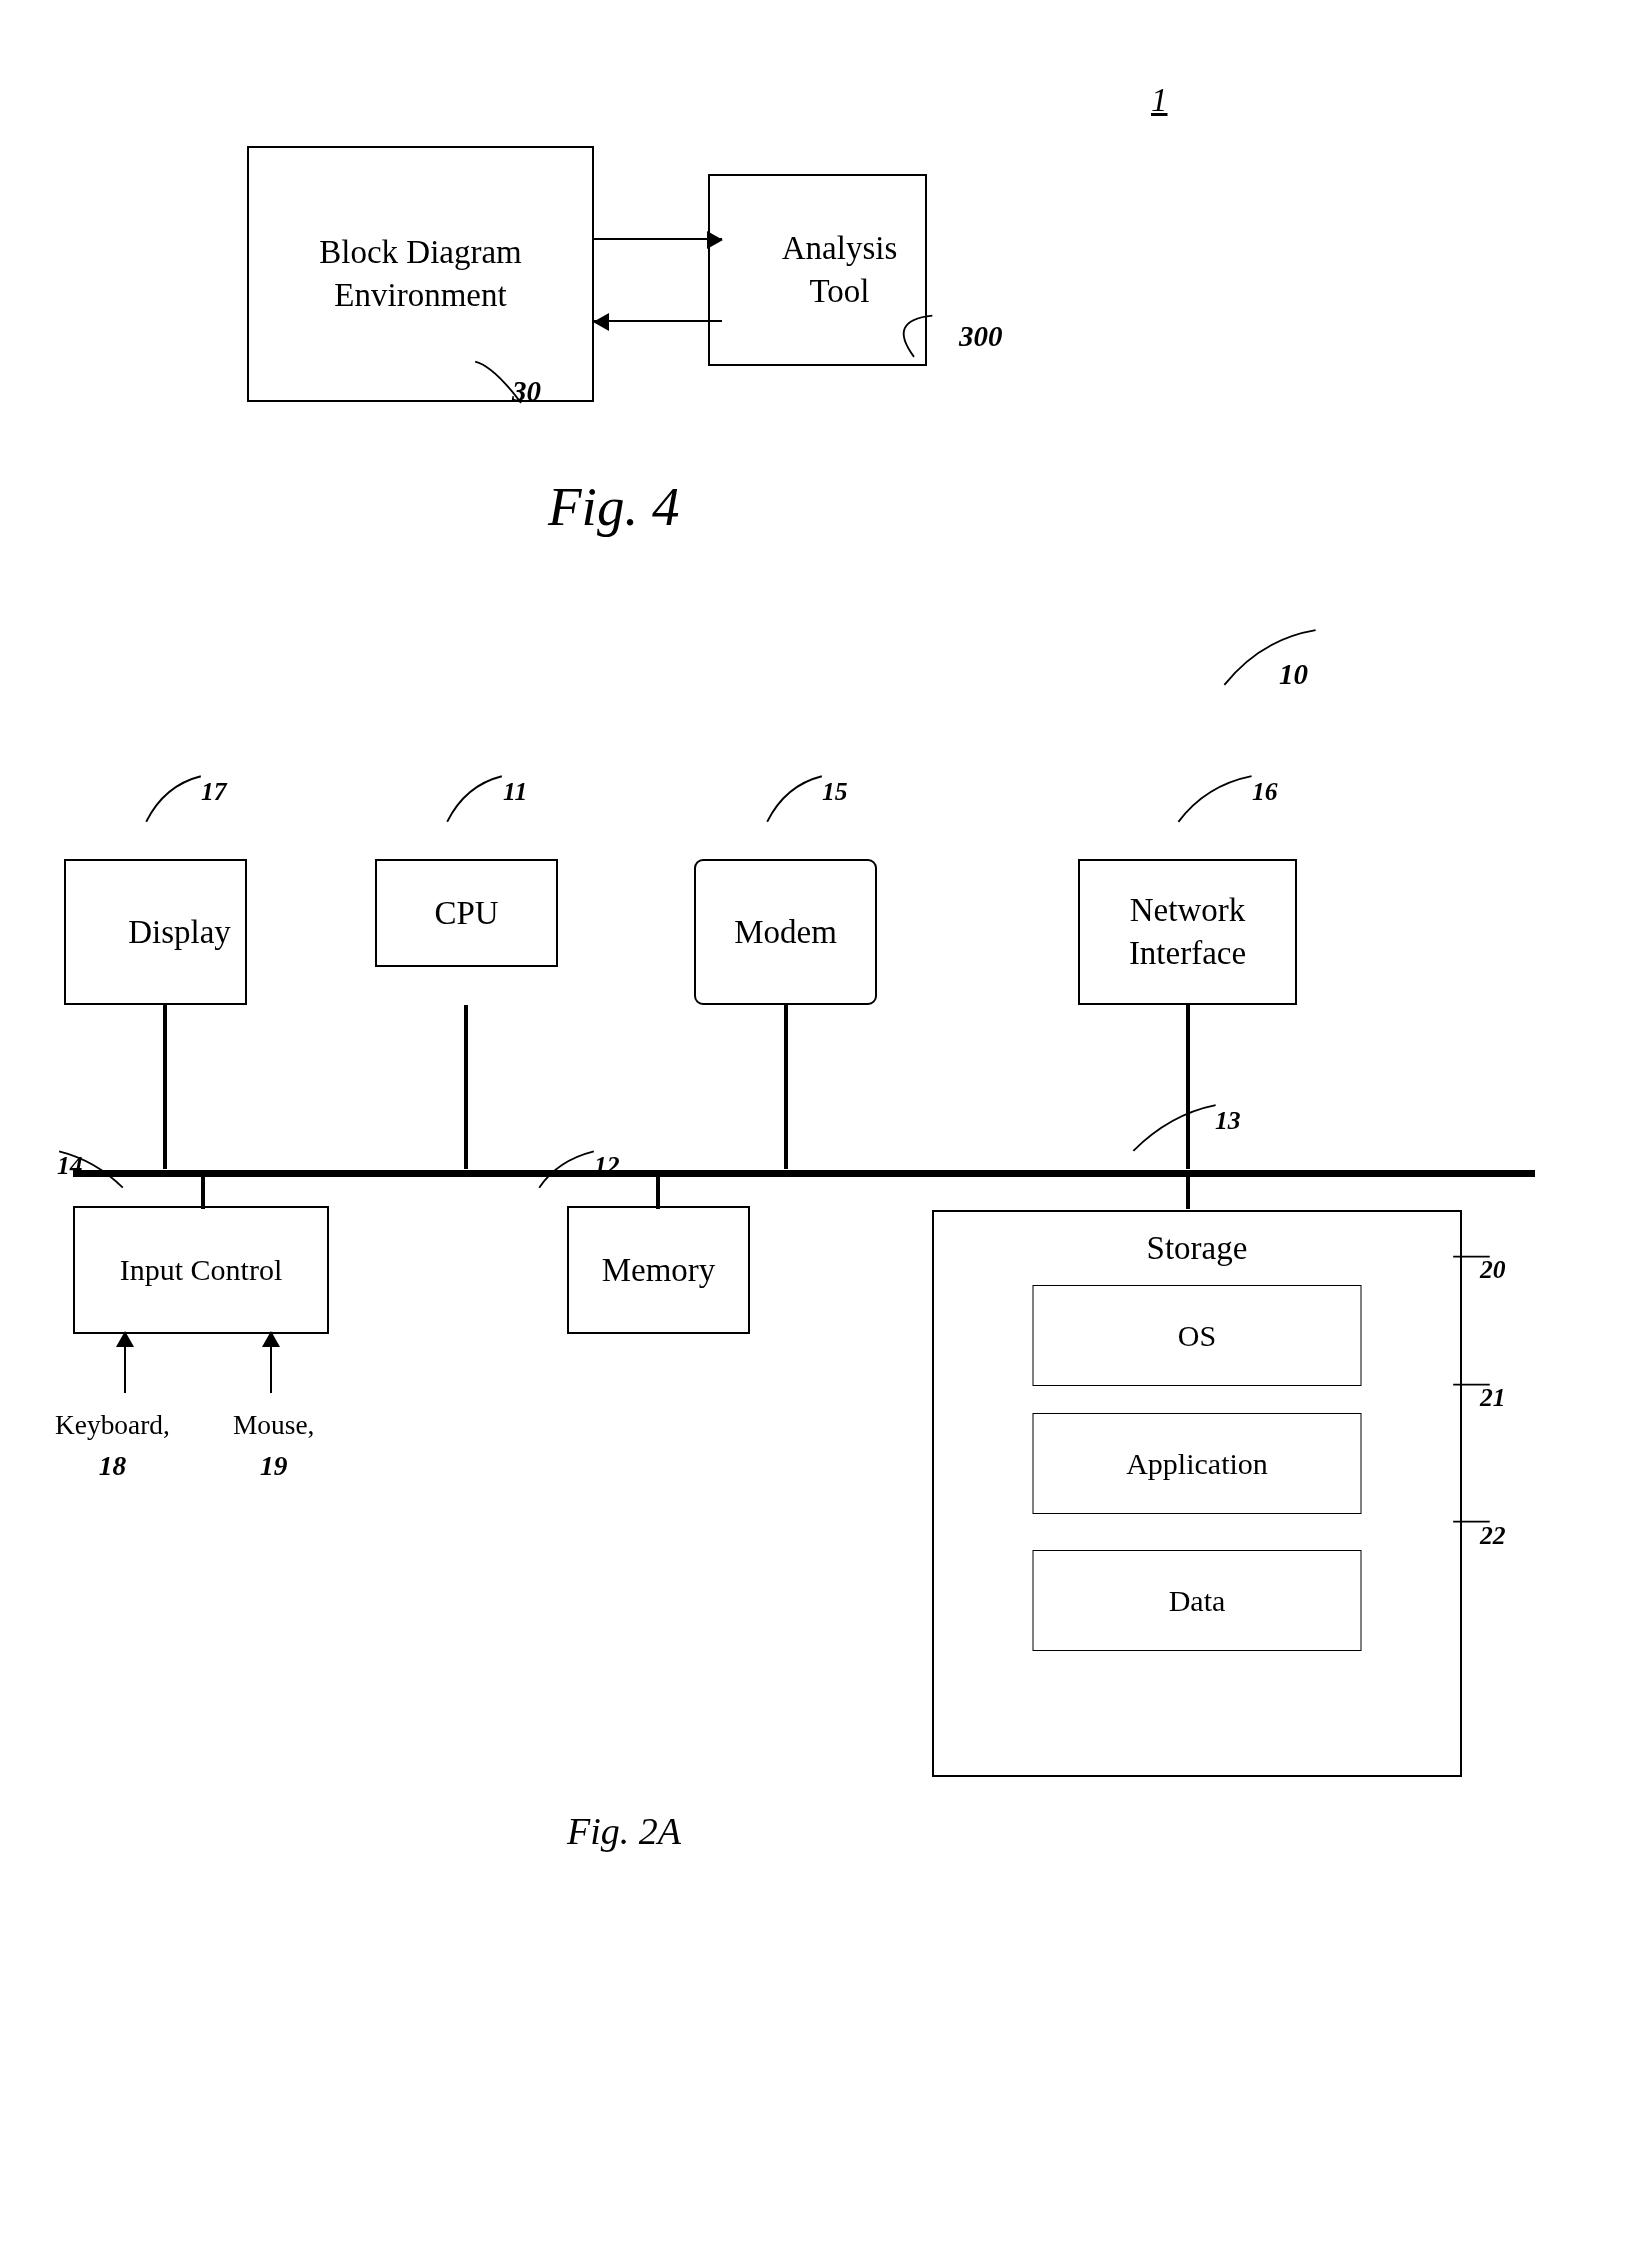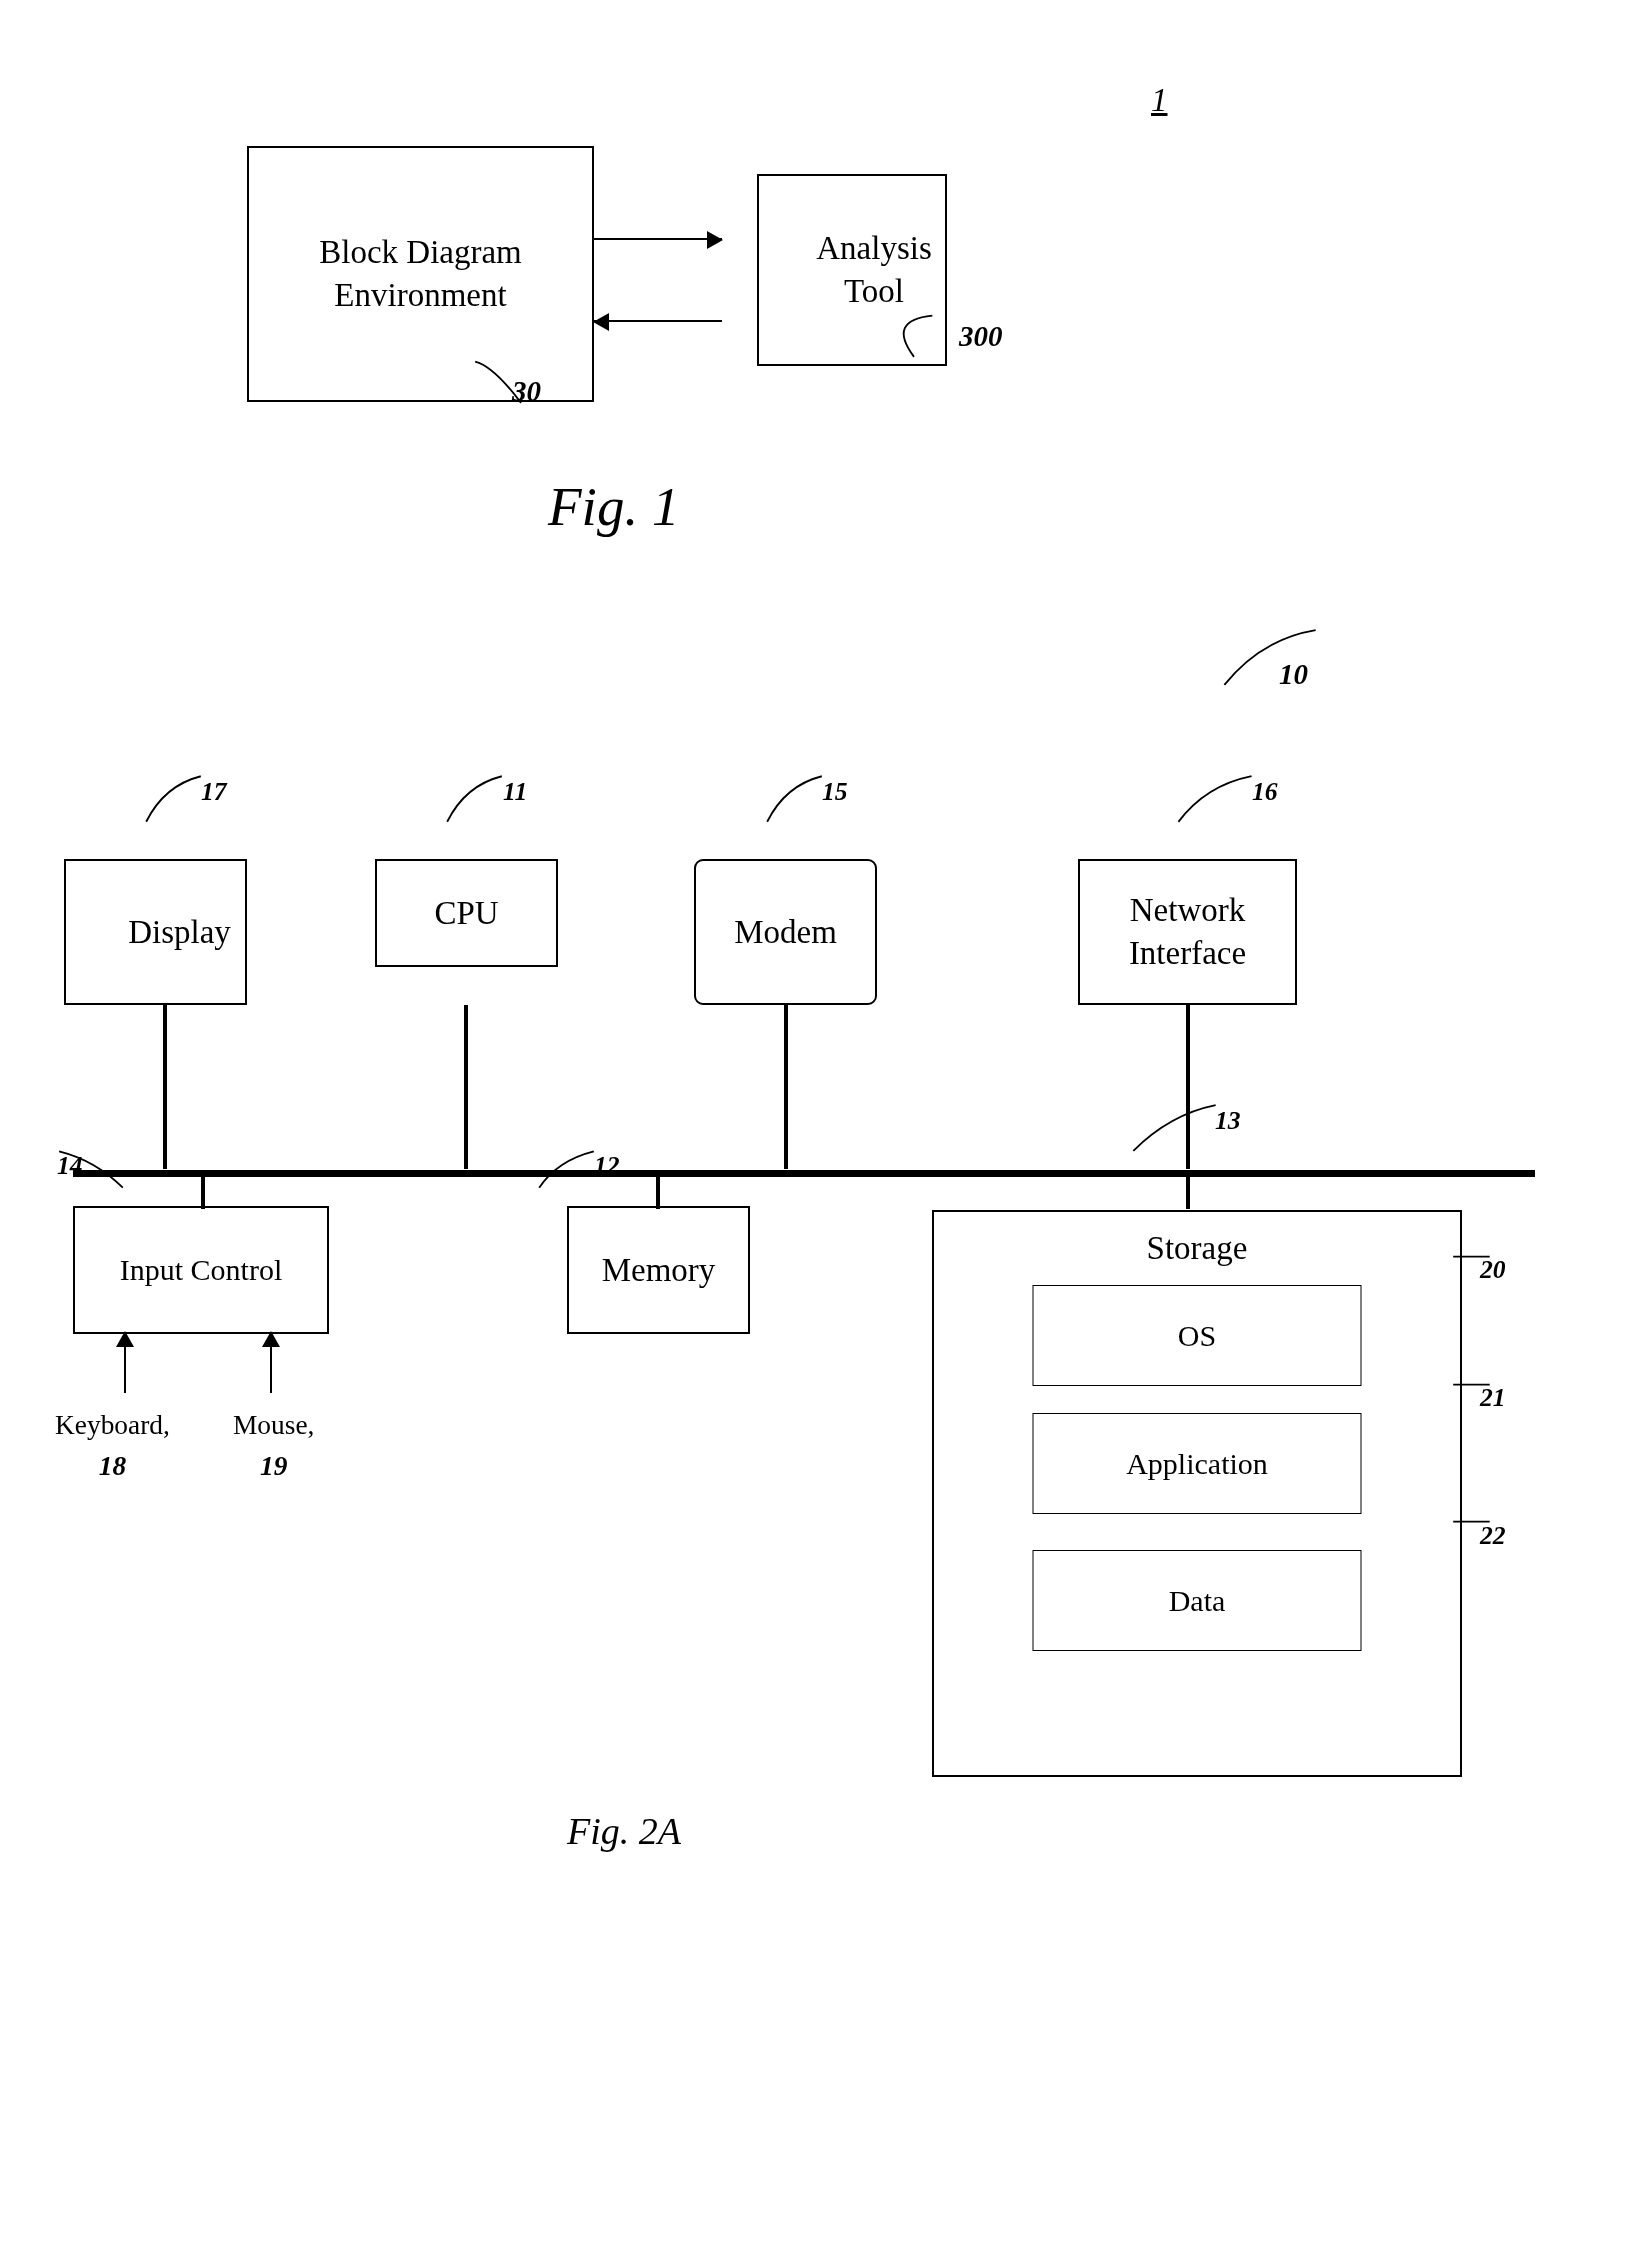--- a/index.html
+++ b/index.html
@@ -47,22 +47,22 @@
       align-items: center;
       justify-content: center;
       text-align: center;
       font-size: 35px;
       line-height: 1.3;
     }
 
     .analysis-tool-box {
       position: absolute;
       top: 119px;
-      left: 757px;
-      width: 190px;
+      left: 708px;
+      width: 219px;
       height: 192px;
       border: 2.7px solid #000;
       display: flex;
       align-items: center;
       justify-content: center;
       text-align: center;
       font-size: 35px;
       line-height: 1.3;
       padding-left: 44px;
     }
@@ -273,21 +273,21 @@
     <svg style="position:absolute;top:256px;left:859px;width:110px;height:55px;" viewBox="0 0 120 60" width="110" height="55">
       <path d="M 60 50 Q 30 10 80 5" stroke="#000" stroke-width="2" fill="none"></path>
     </svg>
     <div style="position:absolute;top:265px;left:959px;font-size:29px;font-style:italic;font-weight:bold;">300</div>
 
     <svg style="position:absolute;top:302px;left:466px;width:110px;height:55px;" viewBox="0 0 120 60" width="110" height="55">
       <path d="M 60 50 Q 30 10 10 5" stroke="#000" stroke-width="2" fill="none"></path>
     </svg>
     <div style="position:absolute;top:320px;left:512px;font-size:29px;font-style:italic;font-weight:bold;">30</div>
 
-    <div class="fig1-caption">Fig. 1</div>
+    <div class="fig1-caption">Fig. 4</div>
 
   </div>
 
   <div class="fig2a-area">
 
     <svg style="position:absolute;top:18.3px;left:1206px;width:128px;height:73px;" viewBox="0 0 140 80" width="128" height="73">
       <path d="M 20 70 Q 60 20 120 10" stroke="#000" stroke-width="2" fill="none"></path>
     </svg>
     <div class="label-10">10</div>
 

